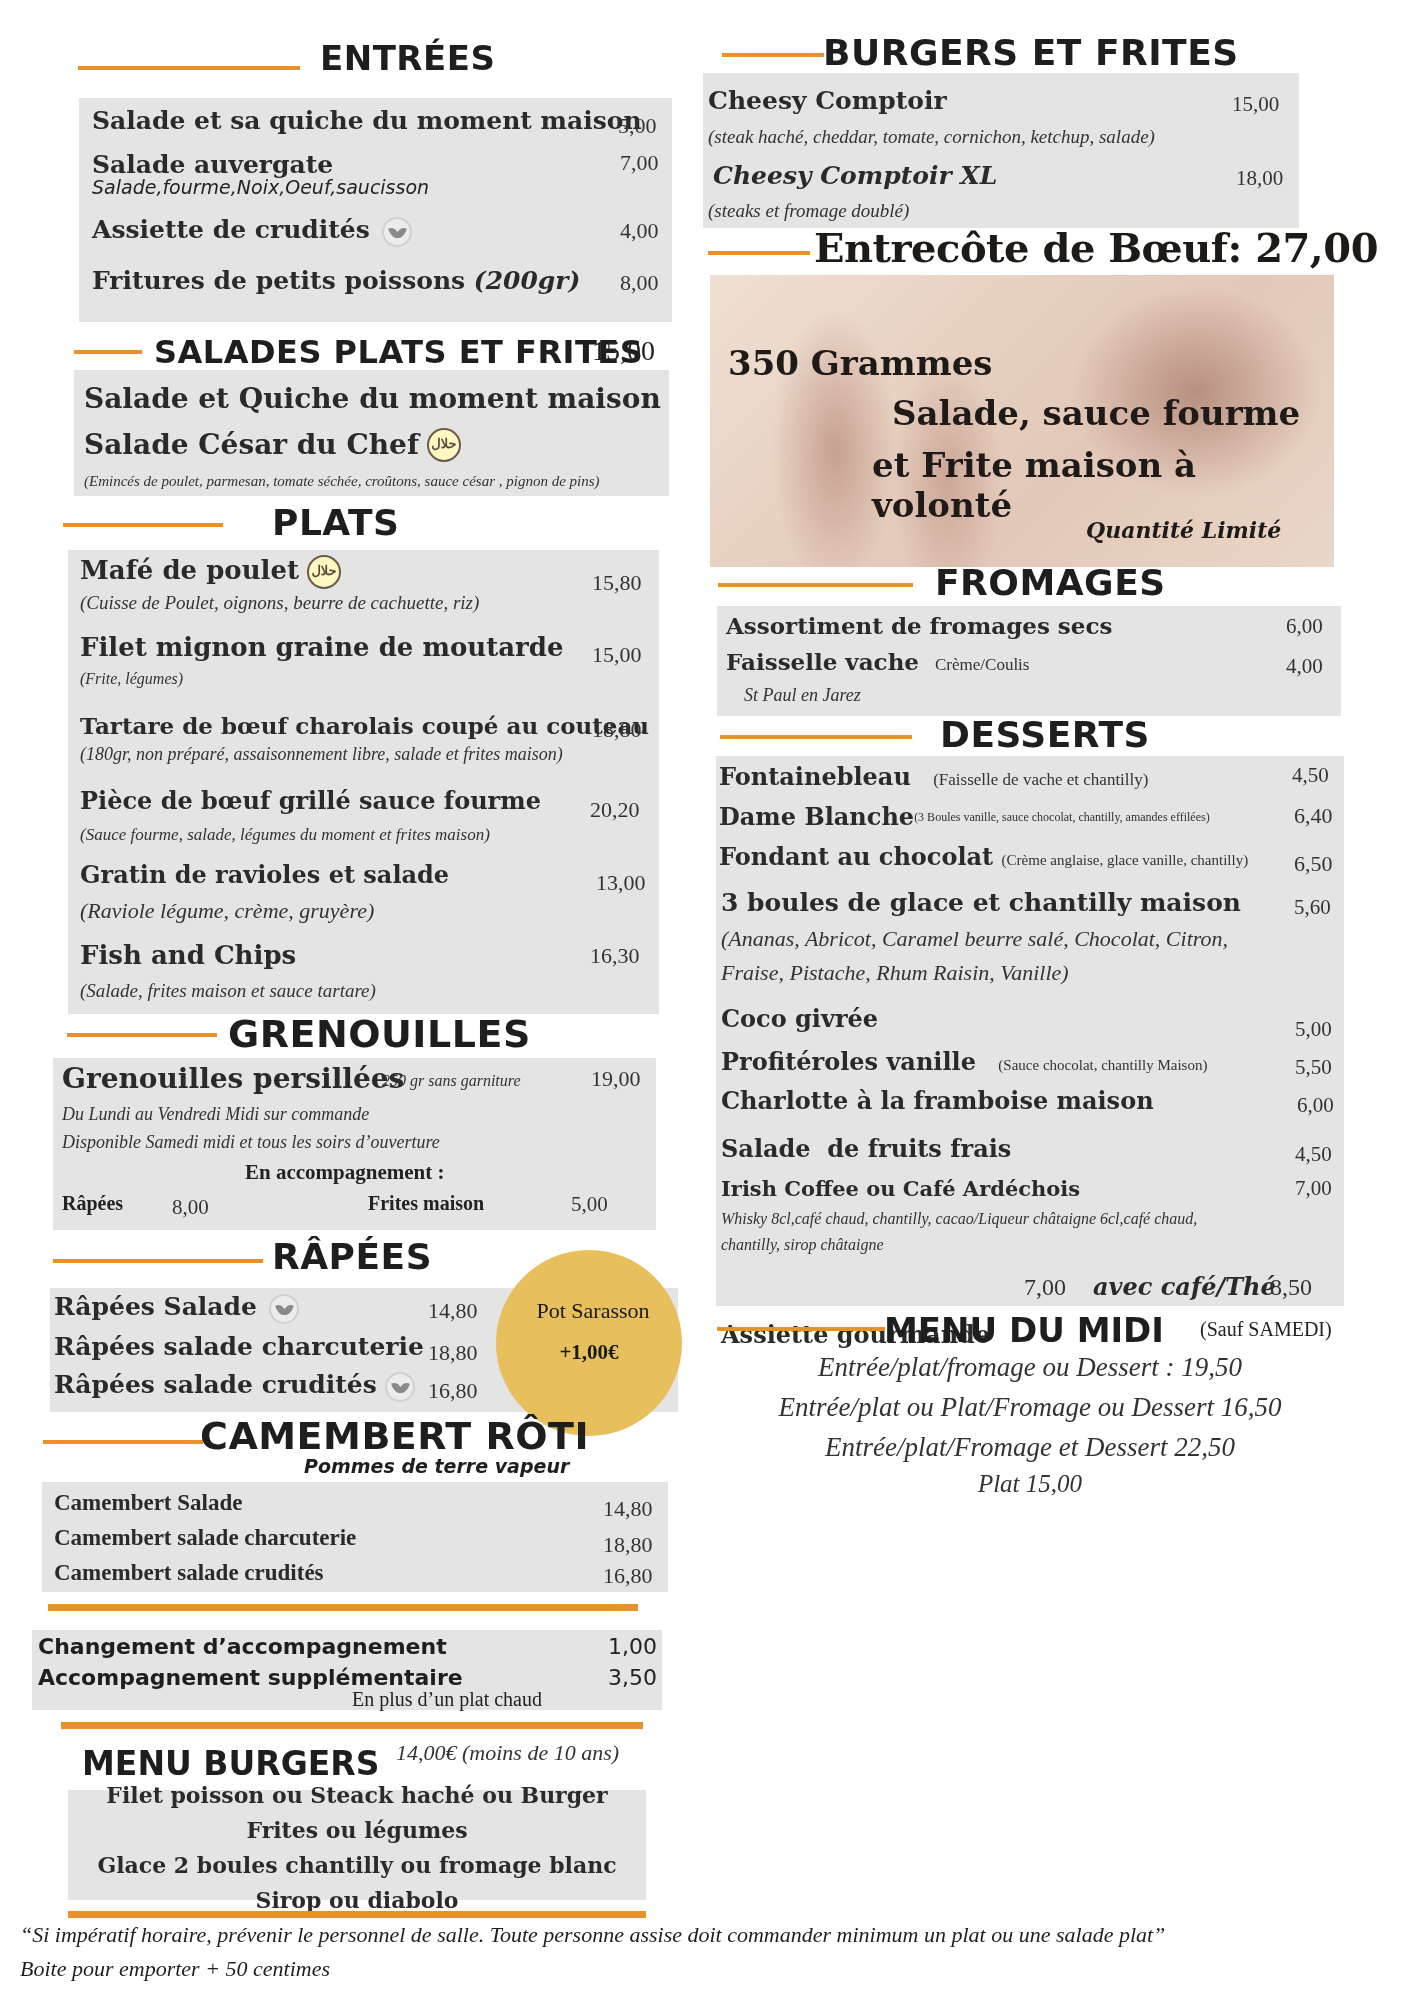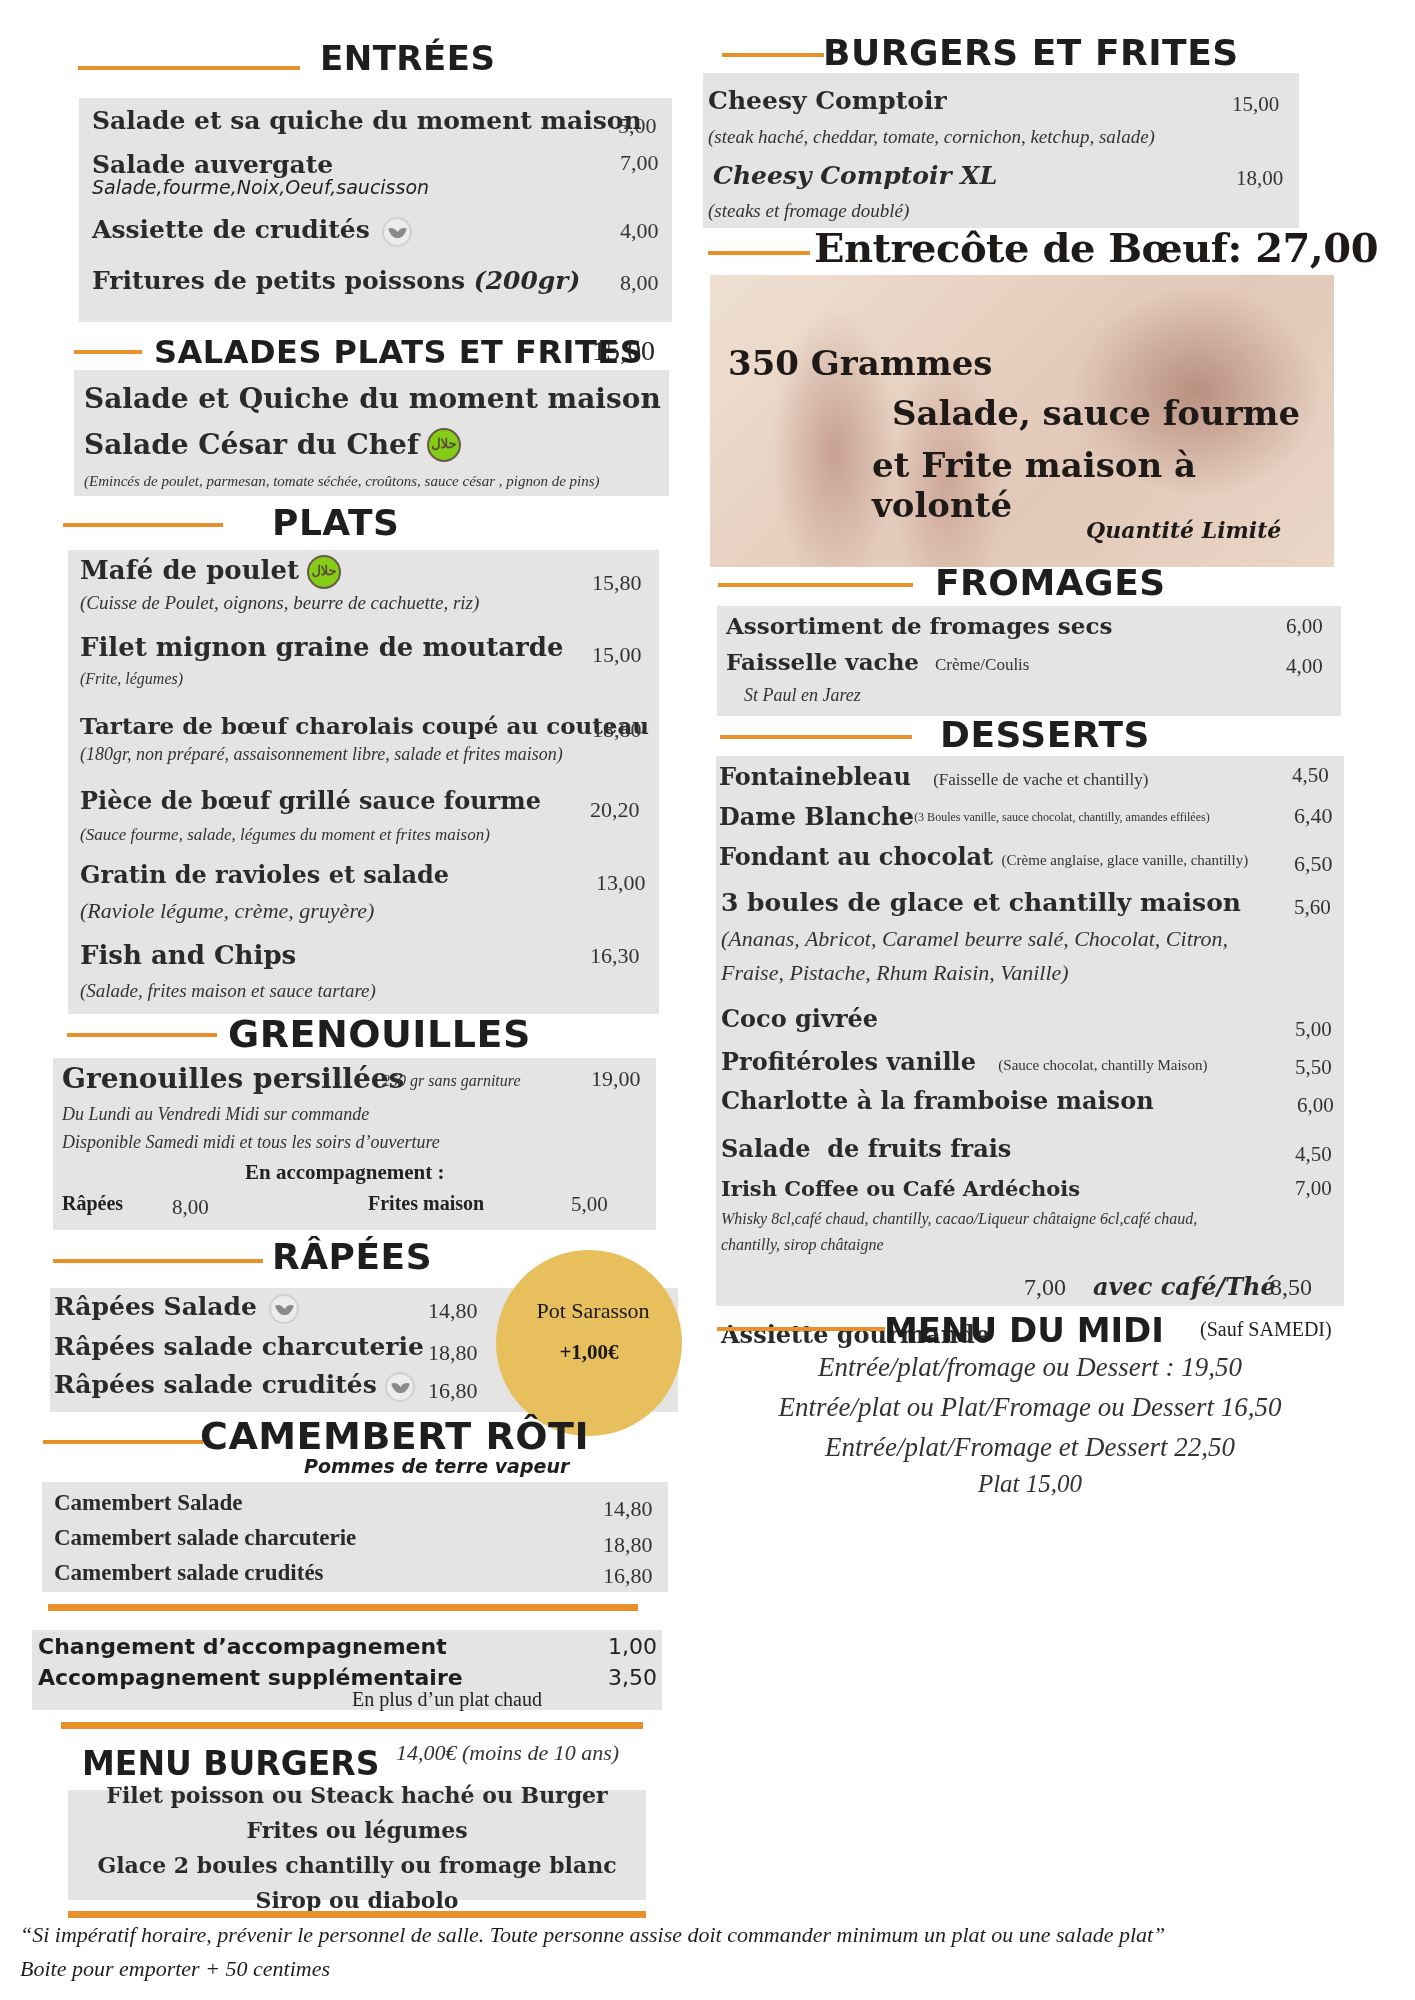--- a/index.html
+++ b/index.html
@@ -11,21 +11,21 @@
   .h-sans { font-family: "DejaVu Sans", "Liberation Sans", sans-serif; font-weight: bold; color: #1e1e1e; letter-spacing: 0.5px; }
   .serif { font-family: "Liberation Serif", "DejaVu Serif", serif; }
   .item { font-family: "DejaVu Serif", "Liberation Serif", serif; font-weight: bold; color: #2a2a2a; }
   .desc { font-family: "Liberation Serif", "DejaVu Serif", serif; font-style: italic; color: #333; }
   .price { font-family: "Liberation Serif", "DejaVu Serif", serif; color: #333; position: absolute; }
   .small-desc { font-family: "Liberation Serif", serif; color: #333; font-weight: normal; }
   .veg-icon { display: inline-block; width: 30px; height: 30px; border: 2px solid #d0d0d0; border-radius: 50%; background: #ececec; vertical-align: middle; position: relative; margin-left: 12px; }
   .veg-icon::before, .veg-icon::after { content: ""; position: absolute; width: 8px; height: 12px; background: #8a8a8a; border-radius: 0 80% 0 80%; top: 8px; }
   .veg-icon::before { left: 6px; transform: rotate(-20deg); }
   .veg-icon::after { left: 13px; transform: rotate(20deg) scaleX(-1); }
-  .halal-icon { display: inline-block; width: 34px; height: 34px; border: 2px solid #6b5a4a; border-radius: 50%; background: #84cc16; vertical-align: middle; margin-left: 8px; font-size: 13px; line-height: 28px; text-align: center; color: #5a4a3a; font-family: Liberation Serif, serif; }
+  .halal-icon { display: inline-block; width: 34px; height: 34px; border: 2px solid #6b5a4a; border-radius: 50%; background: #fef9c3; vertical-align: middle; margin-left: 8px; font-size: 13px; line-height: 28px; text-align: center; color: #5a4a3a; font-family: Liberation Serif, serif; }
   .entrecote { position: absolute; left: 710px; top: 275px; width: 624px; height: 292px; overflow: hidden;
     background:
       radial-gradient(ellipse 180px 150px at 78% 40%, rgba(150,95,80,0.55), rgba(150,95,80,0) 70%),
       radial-gradient(ellipse 90px 200px at 20% 60%, rgba(160,100,85,0.45), rgba(160,100,85,0) 70%),
       radial-gradient(ellipse 80px 180px at 38% 70%, rgba(170,110,95,0.4), rgba(170,110,95,0) 70%),
       linear-gradient(135deg, #efe0d2 0%, #e6cfbf 40%, #e2c8b8 60%, #ead7c8 100%); }
   .entrecote .txt { position: absolute; font-family: "DejaVu Serif", "Liberation Serif", serif; font-weight: bold; color: #1e1a18; }
   .pot { position: absolute; left: 496px; top: 1250px; width: 186px; height: 186px; border-radius: 50%; background: #e8bf5d; text-align: center; font-family: "Liberation Serif", serif; color: #1a1a1a; }
   .center { text-align: center; }
 </style>

